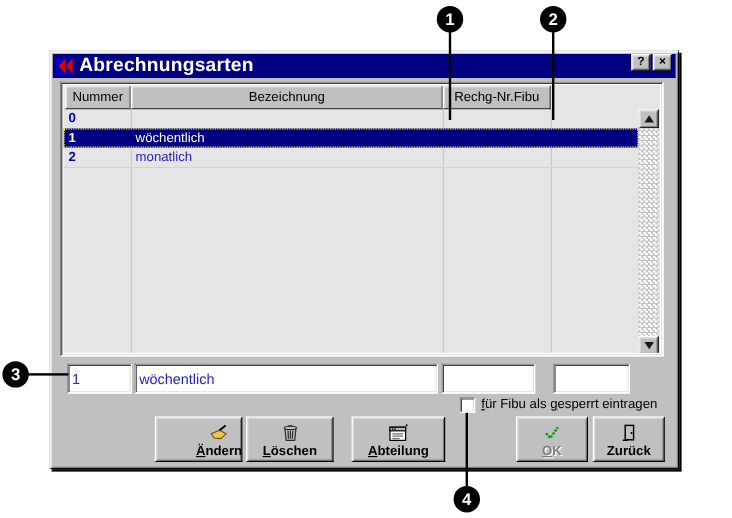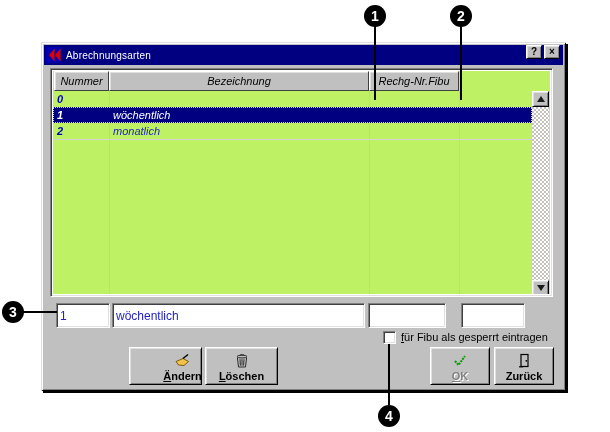--- a/index.html
+++ b/index.html
@@ -15,27 +15,27 @@
           box-shadow:inset 1px 1px 0 #404040, inset -1px -1px 0 #dfdfdf;}
 
   .window{position:absolute;left:41px;top:42px;width:525px;height:349px;background:#c0c0c0;
           box-shadow:inset 1px 1px 0 #dfdfdf, inset -1px -1px 0 #000,
                      inset 2px 2px 0 #fff, inset -2px -2px 0 #808080,
                      2px 2px 0 #000;}
 
   .titlebar{position:absolute;left:3px;top:3px;width:519px;height:20px;background:#000080;
             display:flex;align-items:center;}
   .titlebar .app-ico{width:16px;height:16px;margin:0 4px 0 2px;flex:none;}
-  .titlebar .ttl{color:#fff;font-weight:normal;font-size:10px;letter-spacing:.2px;}
+  .titlebar .ttl{color:#fff;font-weight:bold;font-size:16px;letter-spacing:.2px;}
   .cap-btn{position:absolute;top:3px;width:16px;height:14px;font-size:10px;font-weight:bold;
            display:flex;align-items:center;justify-content:center;line-height:1;cursor:default;}
 
   
   .table{position:absolute;left:9px;top:26px;width:503px;height:229px;}
-  .table-inner{position:absolute;inset:2px;background:#bef264;overflow:hidden;font-style:italic;}
+  .table-inner{position:absolute;inset:2px;background:#e5e5e5;overflow:hidden;}
   .hdr{position:absolute;top:0;height:20px;background:#c0c0c0;border:1px solid;
        border-color:#fff #404040 #404040 #fff;box-shadow:inset 1px 1px 0 #dfdfdf;
        display:flex;align-items:center;justify-content:center;font-size:11px;}
   .vline{position:absolute;top:20px;bottom:0;width:1px;background:#c9c9c9;}
   .hline{position:absolute;height:1px;background:#d4d4d4;}
   .t-row{position:absolute;left:0;width:479px;height:16px;line-height:16px;white-space:nowrap;}
   .t-row .c-num{position:absolute;left:4px;font-weight:bold;color:#0000c0;}
   .t-row .c-bez{position:absolute;left:60px;color:#2222c8;}
   .t-row.sel{background:#000080;outline:1px dotted #e8e060;outline-offset:-1px;}
   .t-row.sel .c-num,.t-row.sel .c-bez{color:#fff;}
@@ -159,20 +159,35 @@
           <ellipse cx="8" cy="3.6" rx="5" ry="1.4" fill="none" stroke="#2a2a2a"></ellipse>
           <path d="M3.4 4.6 L4.5 14 L11.5 14 L12.6 4.6" fill="none" stroke="#2a2a2a"></path>
           <line x1="6" y1="6.2" x2="6.4" y2="12.6" stroke="#2a2a2a"></line>
           <line x1="8" y1="6.2" x2="8" y2="12.6" stroke="#2a2a2a"></line>
           <line x1="10" y1="6.2" x2="9.6" y2="12.6" stroke="#2a2a2a"></line>
         </svg>
       </span>
       <span class="lbl"><span class="u">L</span><span>öschen</span></span>
     </div>
 
+    <div class="btn raised" style="left:252px;width:78px;top:305px;">
+      <span class="ico">
+        <svg width="18" height="16" viewBox="0 0 18 16">
+          <rect x="2" y="3" width="13" height="11" fill="#fff" stroke="#000"></rect>
+          <rect x="2" y="3" width="13" height="3" fill="#b8b8b8" stroke="#000"></rect>
+          <circle cx="4.2" cy="4.5" r="0.7" fill="#000"></circle>
+            <circle cx="6.2" cy="4.5" r="0.7" fill="#000"></circle>
+          <line x1="4" y1="8.5" x2="13" y2="8.5" stroke="#707070"></line>
+          <line x1="4" y1="10.5" x2="13" y2="10.5" stroke="#707070"></line>
+          <line x1="4" y1="12.5" x2="10" y2="12.5" stroke="#707070"></line>
+          <line x1="15.5" y1="0.8" x2="16.5" y2="2" stroke="#000" stroke-width="1.2"></line>
+        </svg>
+      </span>
+      <span class="lbl"><span class="u">A</span><span>bteilung</span></span>
+    </div>
 
     <div class="btn raised disabled" style="left:389px;width:60px;top:305px;">
       <span class="ico">
         <svg width="16" height="14" viewBox="0 0 16 14">
           <path d="M3 7 L6.5 11 L13 2" fill="none" stroke="#00a000" stroke-width="2" stroke-dasharray="2 1"></path>
         </svg>
       </span>
       <span class="lbl"><span class="u">O</span><span>K</span></span>
     </div>
 

